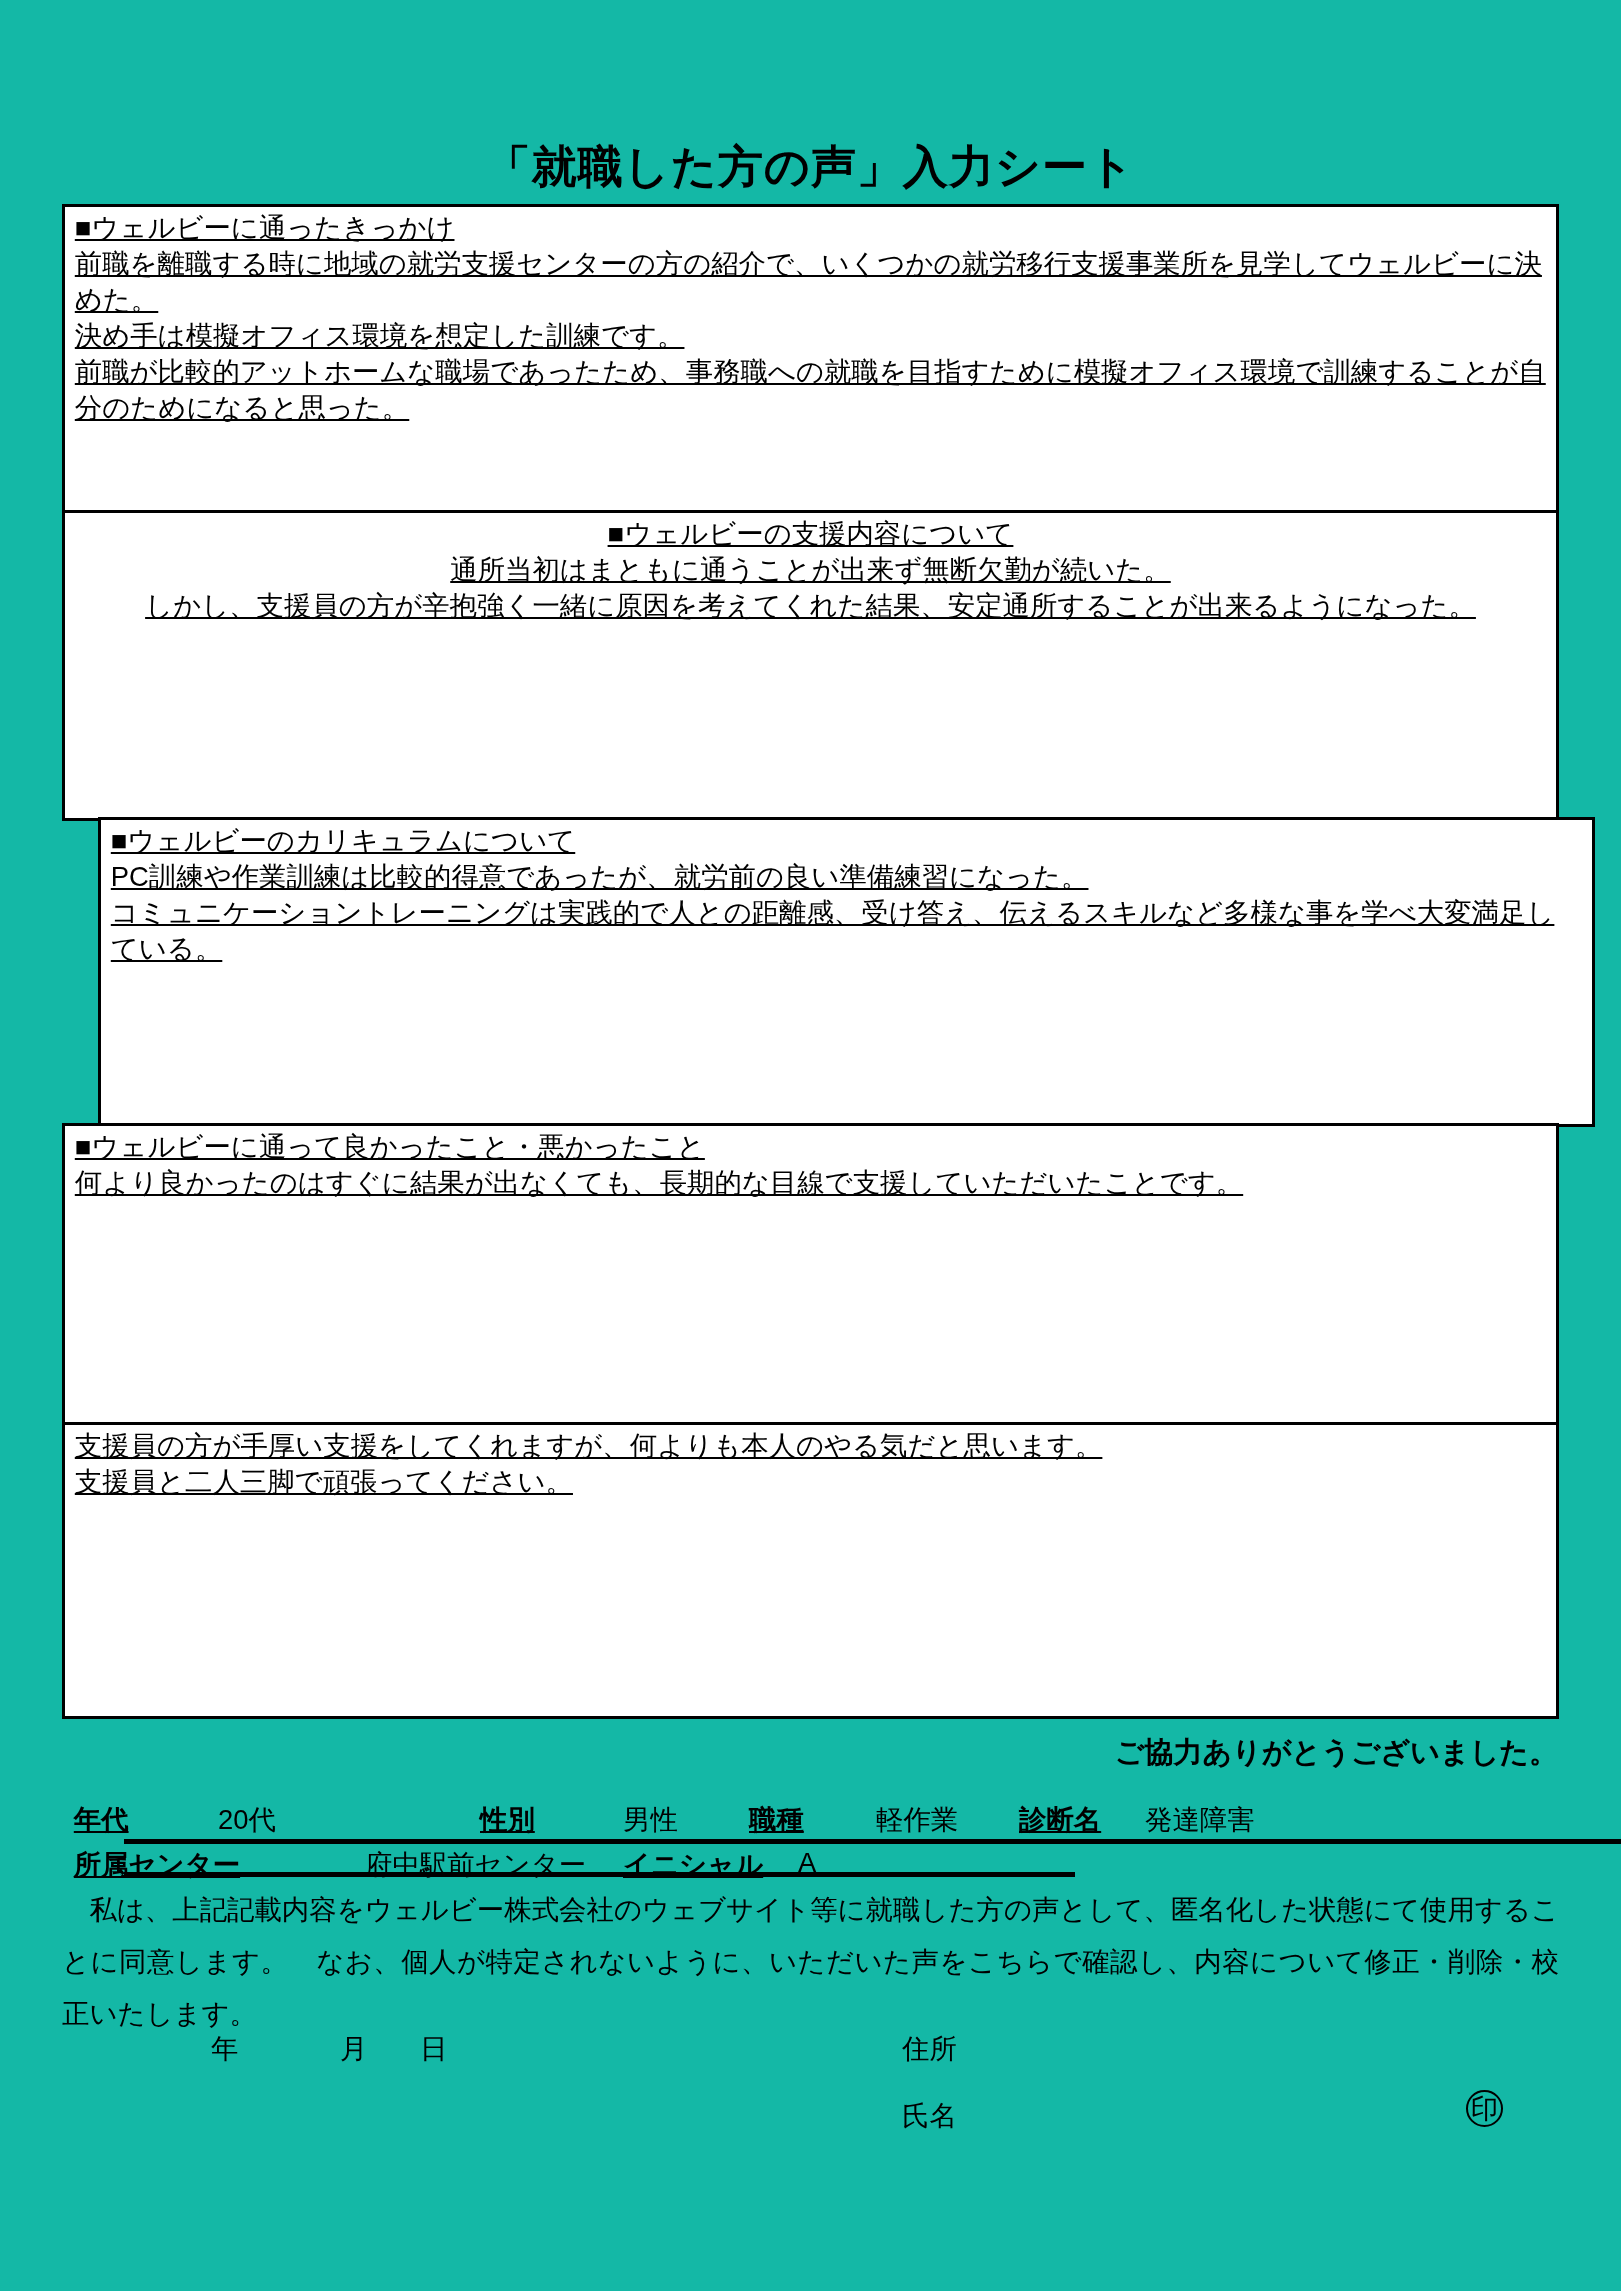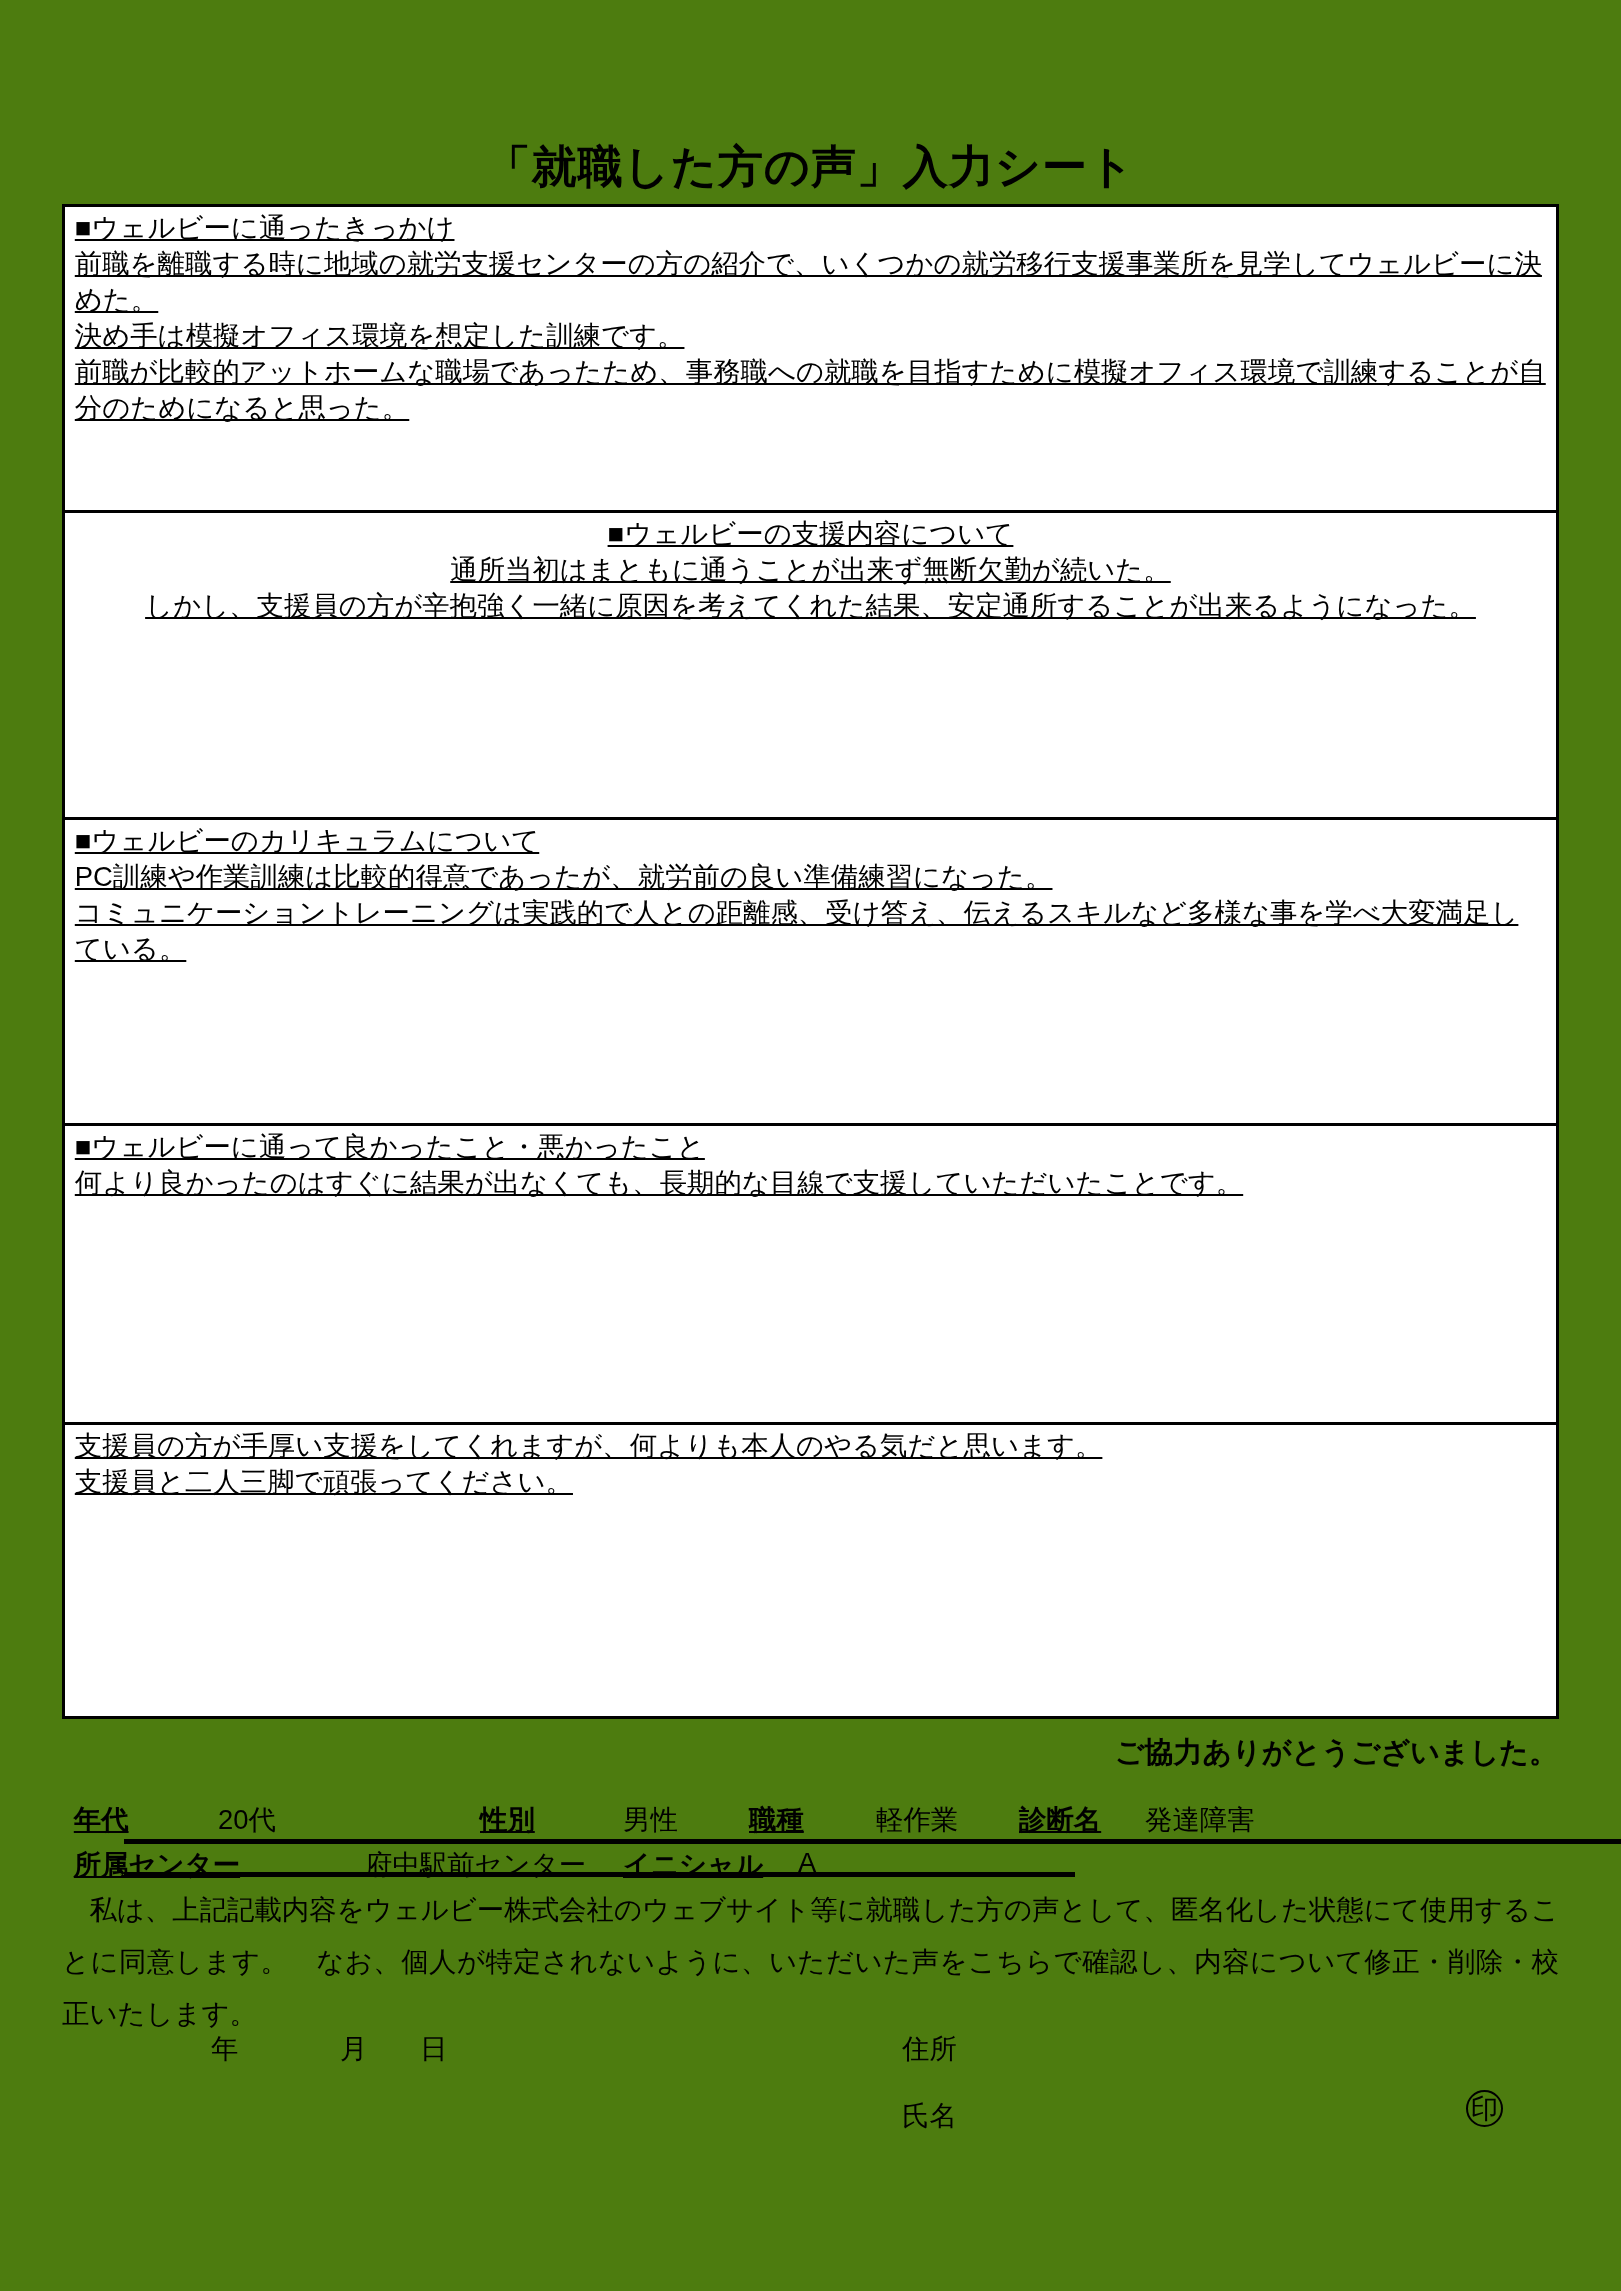--- a/index.html
+++ b/index.html
@@ -1,32 +1,32 @@
 <!DOCTYPE html>
 <html lang="ja"><head>
 <meta charset="utf-8">
 <style>
   html,body{margin:0;padding:0;background:#fff;}
   .page{
-    position:relative;width:1621px;height:2292px;background:#4d7c0f;color:#000;
+    position:relative;width:1621px;height:2292px;background:#14b8a6;color:#000;
     font-family:"Liberation Sans","DejaVu Sans",sans-serif;overflow:hidden;
   }
   .title{
     position:absolute;top:137px;left:0;width:100%;text-align:center;
     font-size:45px;font-weight:bold;letter-spacing:1px;
   }
   .boxes{position:absolute;top:204px;left:62px;width:1497px;text-decoration:underline;}
   .section-box{
     box-sizing:border-box;border:3.9px solid #000;width:1497px;
     padding:2.9px 9.8px;font-size:27.4px;line-height:36px;background:#fff;
   }
   .section-box + .section-box{margin-top:-3.9px;}
   .section-box:nth-of-type(1){height:310px;}
   .section-box:nth-of-type(2){height:311px;text-align:center;}
-  .section-box:nth-of-type(3){height:310px;}
+  .section-box:nth-of-type(3){height:310px;margin-left:36px;}
   .section-box:nth-of-type(4){height:303px;}
   .section-box:nth-of-type(5){height:297px;}
   .section-heading{font-size:27.4px;line-height:36px;}
   .thanks{
     position:absolute;top:1733px;right:63px;font-size:29px;font-weight:bold;
   }
   .profile{position:absolute;left:62px;top:0;width:1497px;font-size:27.4px;}
   .prow{position:absolute;left:0;width:1497px;height:35px;}
   .prow span{position:absolute;top:0;white-space:nowrap;}
   .row1{top:1802px;}

